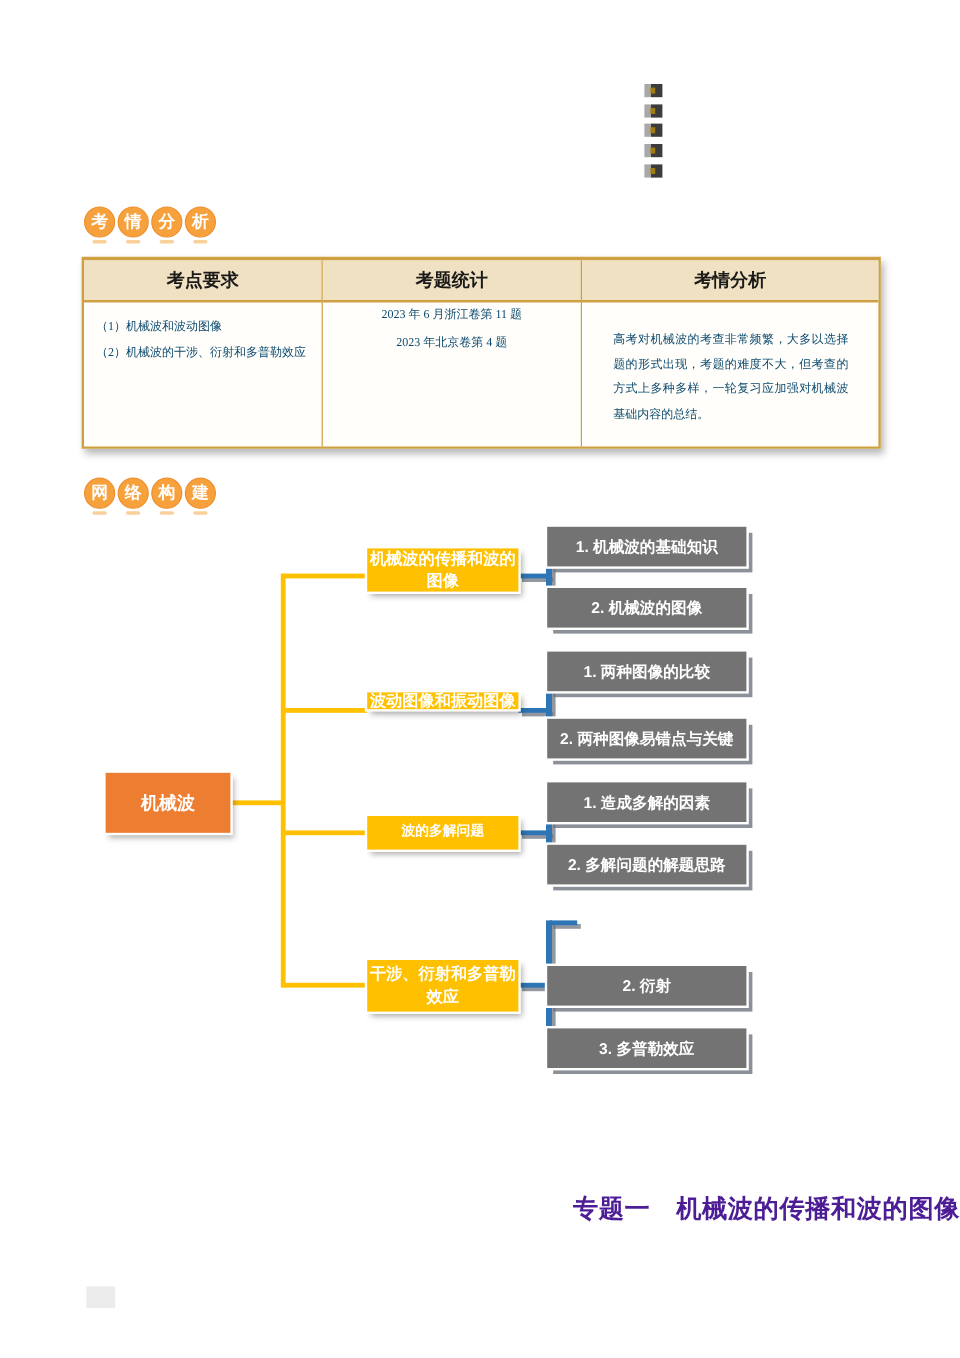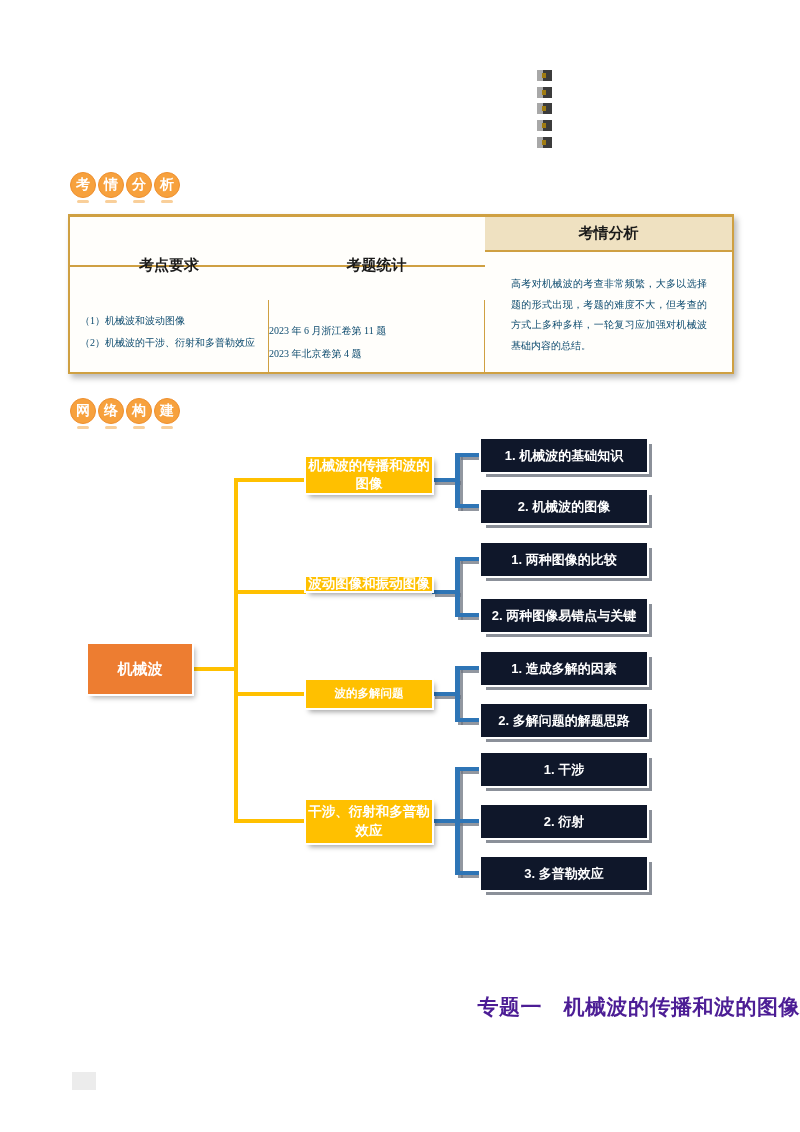--- a/index.html
+++ b/index.html
@@ -20,36 +20,36 @@
   .badge-dash{width:12px;height:3px;background:#f9cf9a;border-radius:2px;margin-top:2px;}
 
   
   .exam-table{position:absolute;left:68px;top:214px;width:666px;box-sizing:border-box;
               border:2px solid #cfa042;border-top-width:3px;background:#fffefb;
               box-shadow:3px 4px 6px rgba(0,0,0,.28);
               display:grid;grid-template-columns:199px 216px 1fr;grid-template-rows:35px 120px;}
   .th{background:#efe1c1;border-bottom:2px solid #cfa042;display:flex;align-items:center;
       justify-content:center;font-weight:bold;font-size:15px;color:#1a1a1a;}
   .td{font-family:"Liberation Serif",serif;font-size:10px;color:#0c4a6e;box-sizing:border-box;}
-  .cell-border{border-right:1.5px solid #cfa042;margin-top:48px;}
+  .cell-border{border-right:1.5px solid #cfa042;}
   .td-req{padding:10px 8px 0 10px;line-height:2.15;}
   .td-req p{margin:0;}
-  .td-stat{text-align:left;padding-top:20px;line-height:2.25;}
+  .td-stat{text-align:center;padding-top:0;line-height:2.25;}
   .td-stat p{margin:0;}
   .td-ana{padding:6px 9px 0 10px;line-height:2.06;text-align:justify;}
   .td-ana p{margin:16px;}
 
   
   .node{position:absolute;display:flex;align-items:center;justify-content:center;
         text-align:center;color:#fff;font-weight:bold;box-sizing:border-box;}
   .root{left:88px;top:644px;width:104px;height:50px;background:#ED7D31;font-size:15px;
         box-shadow:0 0 0 2px #fff,3px 4px 5px rgba(0,0,0,.3);}
   .branch{left:306px;width:126px;background:#FFC000;font-size:13.5px;line-height:1.35;
           box-shadow:0 0 0 2px #fff,3px 4px 5px rgba(0,0,0,.35);padding:2px;}
-  .leaf{left:481px;width:166px;height:33px;background:#0f172a;font-size:13px;
+  .leaf{left:456px;width:166px;height:33px;background:#737373;font-size:13px;
         box-shadow:0 0 0 2px #fff,5px 5px 0 rgba(110,116,128,.8);}
   .yline{position:absolute;background:#FFC000;}
   .bline{position:absolute;background:#2E75B6;box-shadow:3px 3px 0 rgba(110,116,128,.75);}
 
   
   .footer-heading{position:absolute;left:0;right:0;top:993px;text-align:right;
                   color:#4c1d95;font-size:21px;font-weight:bold;letter-spacing:.5px;}
   .page-corner-rect{position:absolute;left:72px;top:1072px;width:24px;height:18px;background:#ececec;}
 </style>
 </head>
@@ -163,21 +163,20 @@
   <div class="node branch" style="top:577px;height:14px">波动图像和振动图像</div>
   <div class="node branch" style="top:680px;height:28px;font-size:11.5px">波的多解问题</div>
   <div class="node branch" style="top:800px;height:43px">干涉、衍射和多普勒效应</div>
 
   <div class="node leaf" style="top:439px">1. 机械波的基础知识</div>
   <div class="node leaf" style="top:490px">2. 机械波的图像</div>
   <div class="node leaf" style="top:543px">1. 两种图像的比较</div>
   <div class="node leaf" style="top:599px">2. 两种图像易错点与关键</div>
   <div class="node leaf" style="top:652px">1. 造成多解的因素</div>
   <div class="node leaf" style="top:704px">2. 多解问题的解题思路</div>
-  <div class="node leaf" style="top:753px">1. 干涉</div>
   <div class="node leaf" style="top:805px">2. 衍射</div>
   <div class="node leaf" style="top:857px">3. 多普勒效应</div>
 
   <div class="footer-heading">专题一　机械波的传播和波的图像</div>
 
   <div class="page-corner-rect"></div>
 
 </div>
 
 </body></html>

